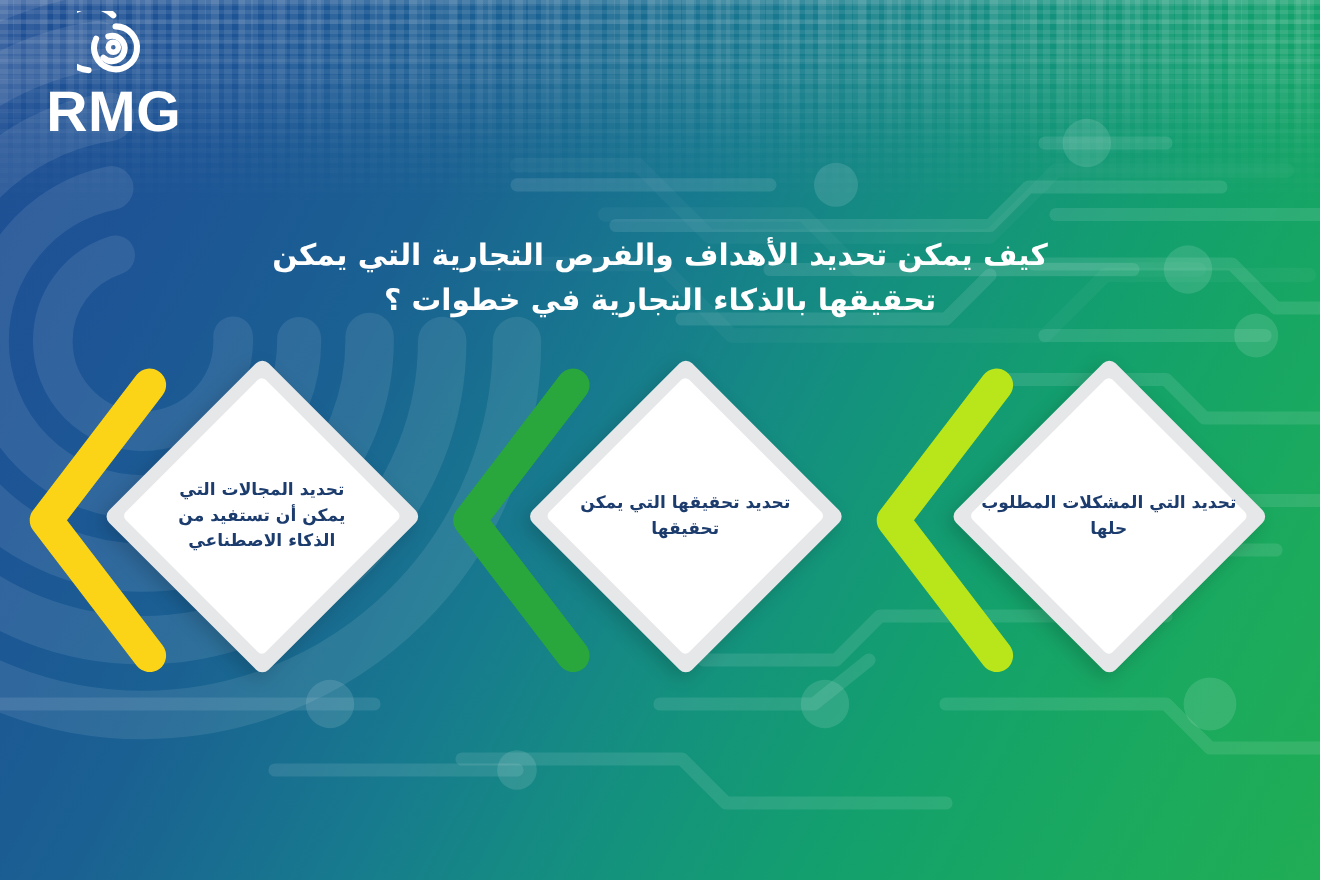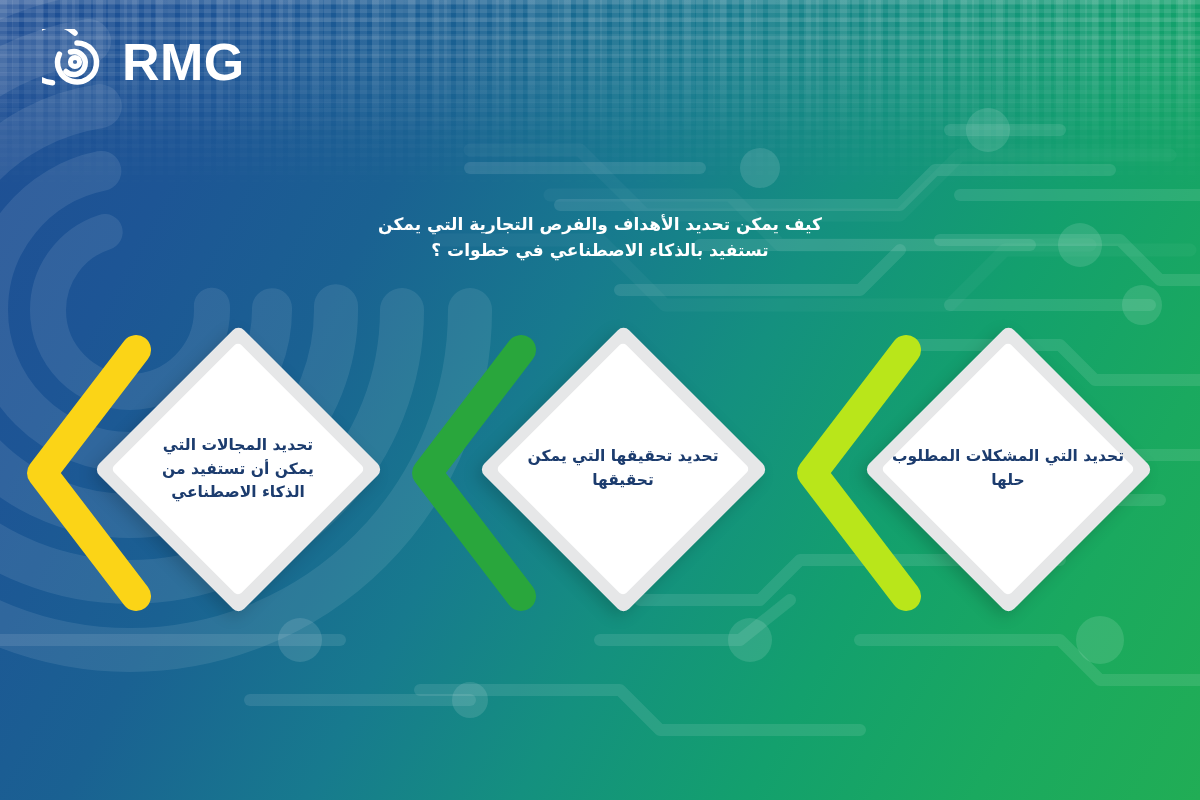--- a/index.html
+++ b/index.html
@@ -50,34 +50,35 @@
 
   
   .circuit{position:absolute;inset:0;}
   .circuit svg{display:block;width:1200px;height:800px;}
 
   
   .wm-chevrons{position:absolute;left:430px;top:120px;width:770px;height:230px;opacity:.5;}
 
   
   .logo{
-    position:absolute;left:42px;top:29px;display:flex;align-items:center;gap:14px;
+    position:absolute;left:42px;top:10px;display:flex;align-items:center;
     direction:ltr;
+    flex-direction:column;
   }
   .logo-mark{width:66px;height:66px;}
   .logo-text{
     color:#ffffff;font-size:52px;font-weight:bold;letter-spacing:.5px;
     font-family:"Liberation Sans",sans-serif;line-height:1;
   }
 
   
   .headline{
     position:absolute;top:212px;left:0;width:1200px;
     text-align:center;color:#ffffff;
-    font-size:17px;font-weight:bold;line-height:1.52;
+    font-size:27px;font-weight:bold;line-height:1.52;
     letter-spacing:0;
     padding:0 230px;box-sizing:border-box;
   }
   .headline span{display:block;}
 
   
   .steps{
     position:absolute;top:316px;left:0;width:1200px;height:320px;
   }
   .step{position:absolute;top:0;width:400px;height:320px;}
@@ -196,21 +197,21 @@
           <path d="M24 42.5 A11.5 11.5 0 1 0 28.5 23" stroke-width="5.5"></path>
           <circle cx="33" cy="33" r="4.6" stroke-width="5"></circle>
         </g>
       </svg>
     </span>
     <span class="logo-text">RMG</span>
   </div>
 
   <div class="headline">
     <span>كيف يمكن تحديد الأهداف والفرص التجارية التي يمكن</span>
-    <span>تستفيد بالذكاء الاصطناعي في خطوات ؟</span>
+    <span>تحقيقها بالذكاء التجارية في خطوات ؟</span>
   </div>
 
   <div class="steps">
 
     <div class="step step-1">
       <div class="chev">
         <svg viewBox="0 0 160 290" xmlns="http://www.w3.org/2000/svg">
           <path d="M128 22 L34 145 L128 268" fill="none" stroke="#fbd417" stroke-width="30" stroke-linecap="round" stroke-linejoin="round"></path>
         </svg>
       </div>

